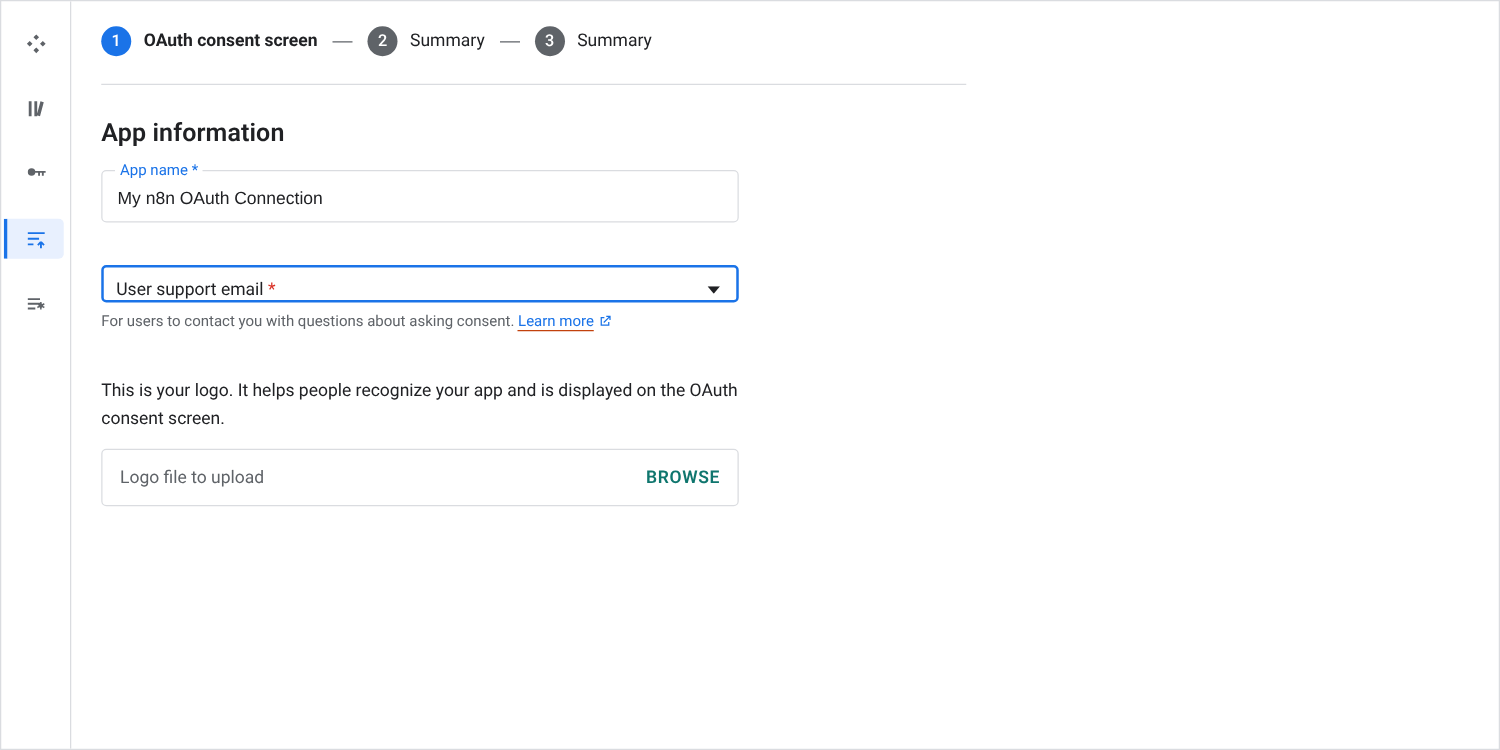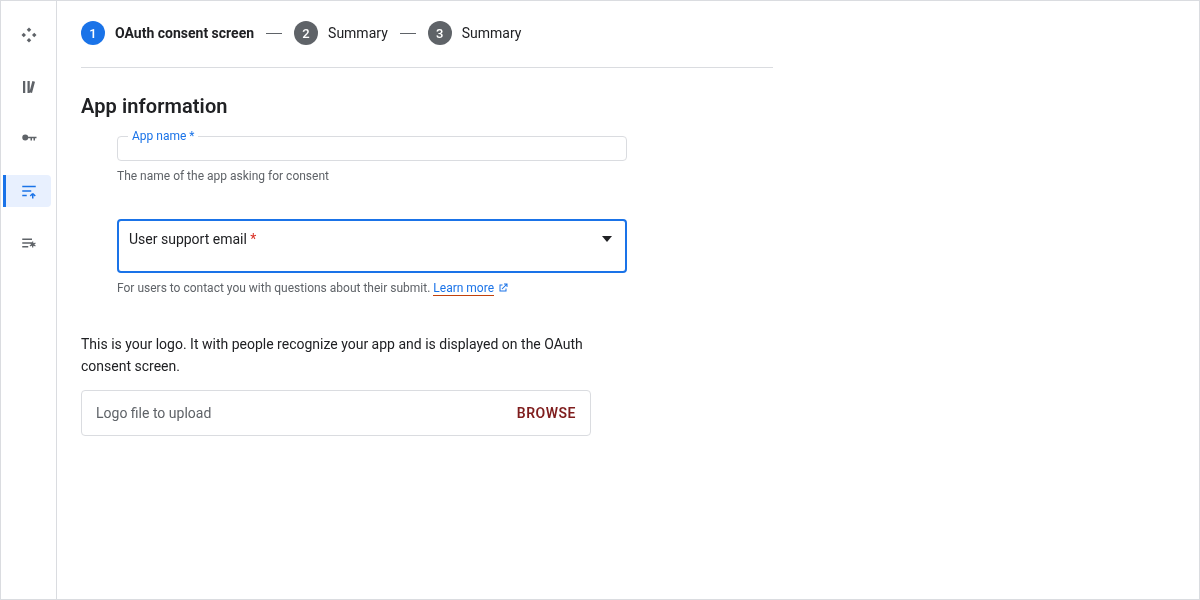--- a/index.html
+++ b/index.html
@@ -14,35 +14,35 @@
 .stepper { display: flex; align-items: center; gap: 12px; padding: 4px 0 22px 0; border-bottom: 1px solid #dadce0; margin-bottom: 26px; }
 .step { display: flex; align-items: center; gap: 10px; }
 .step-num { width: 24px; height: 24px; border-radius: 50%; background: #5f6368; color: #fff; display: flex; align-items: center; justify-content: center; font-size: 13px; font-weight: 500; }
 .step.active .step-num { background: #1a73e8; }
 .step-label { font-size: 14px; color: #202124; text-align: right; }
 .step.active .step-label { font-weight: 700; }
 .step-sep { width: 16px; height: 1px; background: #5f6368; }
 h2.section { font-size: 20px; font-weight: 600; margin-bottom: 18px; letter-spacing: 0.1px; }
 h3.section { font-size: 18px; font-weight: 600; margin-bottom: 10px; }
 .desc { font-size: 14px; color: #202124; line-height: 1.6; max-width: 510px; margin-bottom: 20px; }
-.field-wrap { margin-bottom: 6px; max-width: 510px; margin-left: 36px; }
+.field-wrap { margin-bottom: 6px; max-width: 510px; }
 .text-field { border: 1px solid #dadce0; border-radius: 4px; padding: 13px 12px 10px; position: relative; background:#fff; }
 .float-label { position: absolute; top: -8px; left: 10px; background: #fff; padding: 0 4px; font-size: 12px; color: #1a73e8; }
 .float-label.req::after { content:" *"; color:#1a73e8; }
 .text-field input { border: none; outline: none; width: 100%; font-size: 14px; color:#202124; background:transparent; }
 .inline-label { font-size: 14px; color: #202124; }
 .inline-label.req::after { content:" *"; color:#d93025; }
 .helper { font-size: 12px; color: #5f6368; margin-top: 6px; max-width:510px; line-height:1.5; }
 .helper a, .desc a { color: #1a73e8; text-decoration: none; border-bottom:1px solid #c2410c; }
 .ext-icon { display:inline-block; vertical-align:-2px; margin-left:3px; }
 .ext-icon svg { width:12px; height:12px; fill:#1a73e8; }
-.select-field { border: 2px solid #1a73e8; border-radius: 4px; padding: 10px 8px 24px 10px; display: flex; align-items:center; justify-content:space-between; max-width:510px; cursor:pointer; background:#fff; }
+.select-field { border: 2px solid #1a73e8; border-radius: 4px; padding: 10px 8px 0 10px; display: flex; align-items:center; justify-content:space-between; max-width:510px; cursor:pointer; background:#fff; }
 .file-field { border:1px solid #dadce0; border-radius:4px; padding:14px 14px; display:flex; align-items:center; justify-content:space-between; max-width:510px; margin-top:12px; }
 .file-label { font-size:14px; color:#5f6368;text-align:center; }
-.browse { color:#7f1d1d; font-weight:600; font-size:14px; letter-spacing:0.5px; cursor:pointer; }
+.browse { color:#0f766e; font-weight:600; font-size:14px; letter-spacing:0.5px; cursor:pointer; }
 .spacer { height: 28px; }
 .dropdown-arrow { width: 20px; display:flex; justify-content:center; }
 .dropdown-arrow svg { width:10px; height:6px; fill:#202124; }
 </style>
 </head>
 <body>
 
 <div class="frame">
   <div class="sidebar">
     <div class="side-item">
@@ -89,45 +89,45 @@
           <div class="step-num">3</div>
           <div class="step-label">Summary</div>
         </div>
       </div>
 
       <h2 class="section">App information</h2>
 
       <div class="field-wrap">
         <div class="text-field">
           <span class="float-label req">App name</span>
+          <input type="text" value="My n8n OAuth Connection" style="">
         </div>
-        <div class="helper">The name of the app asking for consent</div>
       </div>
 
       <div class="spacer"></div>
 
       <div class="field-wrap">
         <div class="select-field">
           <span class="inline-label req">User support email</span>
           <span class="dropdown-arrow">
               <svg viewBox="0 0 10 6">
                 <path d="M0 0l5 6 5-6z"></path>
               </svg>
             </span>
         </div>
         <div class="helper">
-          <span>For users to contact you with questions about their submit. </span><a href="#">Learn more</a><span class="ext-icon"><svg viewBox="0 0 24 24">
+          <span>For users to contact you with questions about asking consent. </span><a href="#">Learn more</a><span class="ext-icon"><svg viewBox="0 0 24 24">
                 <path d="M14 3h7v7h-2V6.4l-8.3 8.3-1.4-1.4L17.6 5H14V3zM5 5h6v2H7v10h10v-4h2v6H5V5z"></path>
               </svg></span>
         </div>
       </div>
 
       <div class="spacer"></div>
 
-      <p class="desc" style="margin-bottom:6px">This is your logo. It with people recognize your app and is displayed on the OAuth consent screen.</p>
+      <p class="desc" style="margin-bottom:6px">This is your logo. It helps people recognize your app and is displayed on the OAuth consent screen.</p>
 
       <div class="file-field">
         <span class="file-label">Logo file to upload</span>
         <span class="browse">BROWSE</span>
       </div>
 
     </div>
   </div>
 </div>
 

